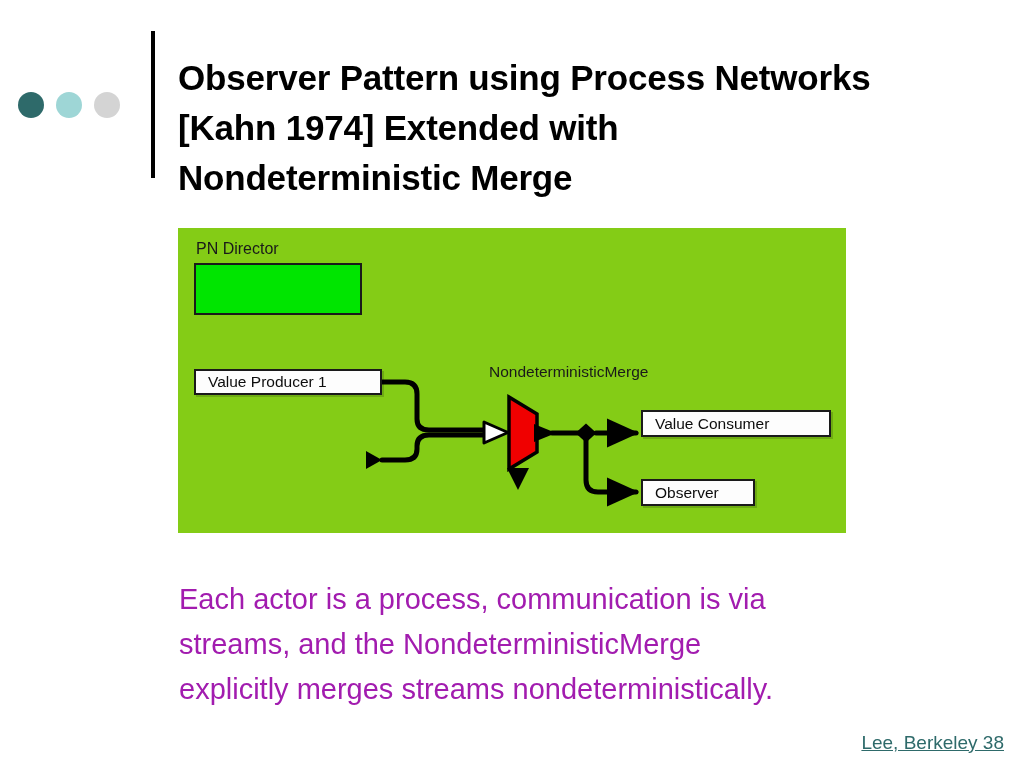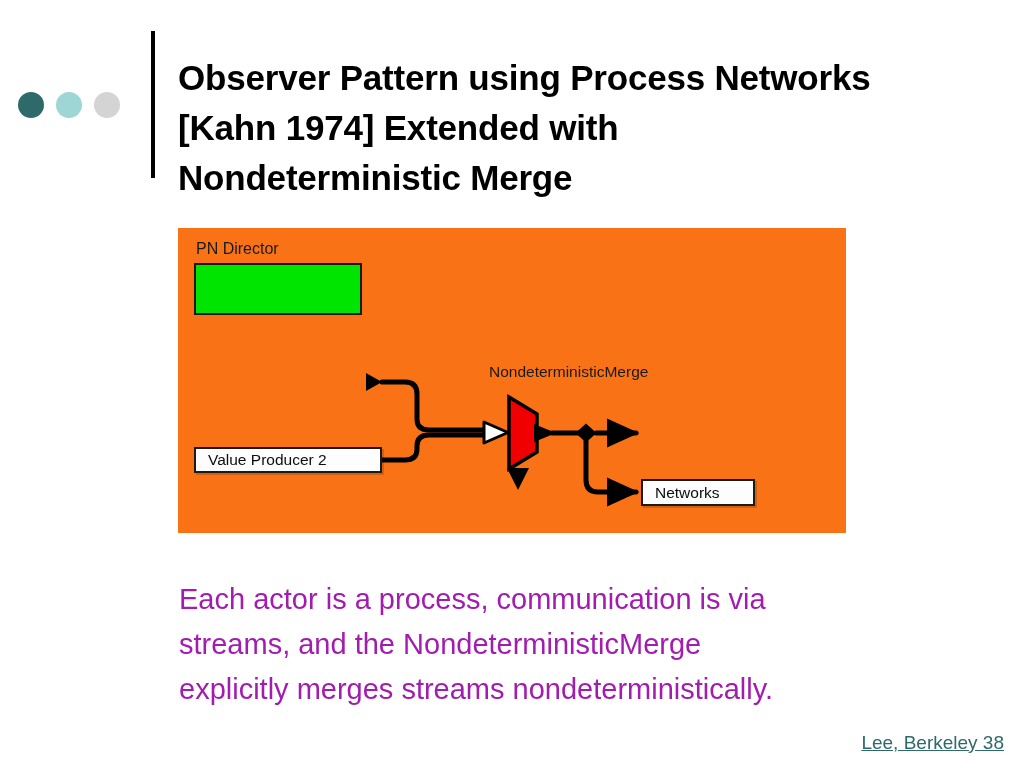--- a/index.html
+++ b/index.html
@@ -50,21 +50,21 @@
     white-space: pre-line;
   }
 
   
   #diagram-panel {
     position: absolute;
     left: 178px;
     top: 228px;
     width: 668px;
     height: 305px;
-    background: #f97316;
+    background: #84cc16;
   }
   #pn-director-label {
     position: absolute;
     left: 18px;
     top: 12px;
     font-size: 16px;
     color: #1a1a1a;
   }
   #pn-director-box {
     position: absolute;
@@ -181,25 +181,28 @@
     <path d="M 418 205 L 458 205" fill="none" stroke="#000000" stroke-width="5" stroke-linecap="round" marker-end="url(#arrow-black)"></path>
 
     <path d="M 408 212 L 408 252 Q 408 264 420 264 L 458 264" fill="none" stroke="#000000" stroke-width="5" stroke-linecap="round" marker-end="url(#arrow-black)"></path>
 
     <path d="M 188 145 L 204 154 L 188 163 z" fill="#000000"></path>
     <path d="M 188 223 L 204 232 L 188 241 z" fill="#000000"></path>
   </svg>
 
   <div id="merge-label">NondeterministicMerge</div>
 
-  <div class="actor-box" id="value-producer-2">
-    <span class="actor-label">Value Producer 2</span>
+  <div class="actor-box" id="value-producer-1">
+    <span class="actor-label">Value Producer 1</span>
+  </div>
+  <div class="actor-box" id="value-consumer">
+    <span class="actor-label">Value Consumer</span>
   </div>
   <div class="actor-box" id="observer-box">
-    <span class="actor-label">Networks</span>
+    <span class="actor-label">Observer</span>
   </div>
 
 </div>
 
 <p id="body-text">Each actor is a process, communication is via
 streams, and the NondeterministicMerge
 explicitly merges streams nondeterministically.</p>
 
 <div id="footer-credit">Lee, Berkeley 38</div>
 

